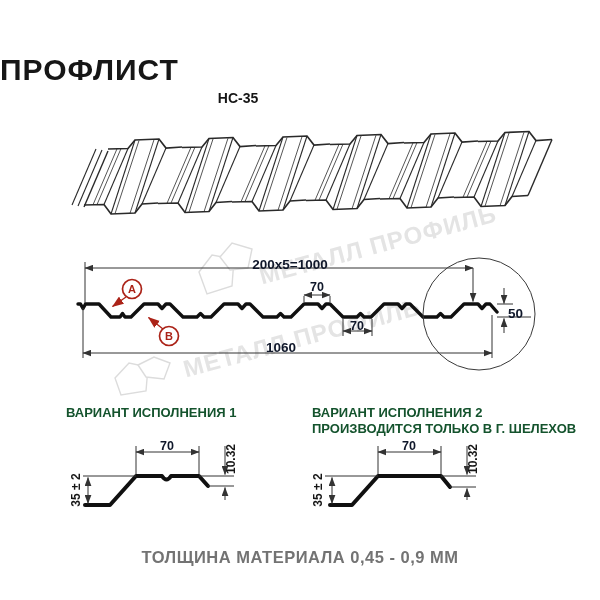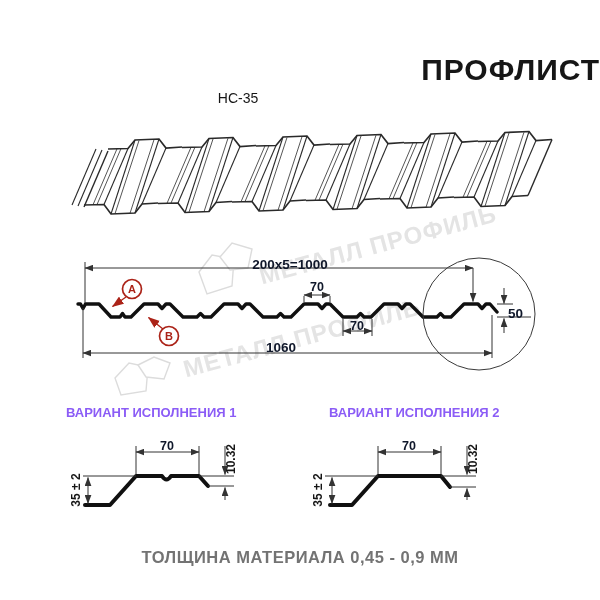--- a/index.html
+++ b/index.html
@@ -1,24 +1,24 @@
 <!DOCTYPE html>
 <html><head>
 <meta charset="utf-8">
 <style>
   html,body{margin:0;padding:0;background:#ffffff;}
   #stage{position:relative;width:600px;height:600px;background:#ffffff;overflow:hidden;
          font-family:"Liberation Sans","DejaVu Sans",sans-serif;color:#1a1a1a;}
   .abs{position:absolute;}
-  .ttl{width:600px;text-align:right;font-size:30px;font-weight:800;letter-spacing:1px;color:#161616;}
-  .sub{width:476px;text-align:center;font-size:14px;font-weight:400;color:#161616;}
+  .ttl{width:600px;text-align:left;font-size:30px;font-weight:800;letter-spacing:1px;color:#161616;}
+  .sub{width:476px;text-align:center;font-size:14px;font-weight:700;color:#161616;}
   .dim{font-size:12.5px;font-weight:600;color:#0f172a;white-space:nowrap;text-align:center;}
   .dimL{text-align:left;}
   .rot{transform:rotate(-90deg);font-size:12px;font-weight:600;color:#161616;text-align:center;white-space:nowrap;}
-  .vlabel{font-size:13px;font-weight:700;color:#8b5cf6;white-space:nowrap;}
+  .vlabel{font-size:13px;font-weight:700;color:#14532d;white-space:nowrap;}
   .marker{font-size:11px;font-weight:700;color:#ab2318;width:18px;text-align:center;}
   .wm{width:270px;text-align:center;font-size:24px;font-weight:700;letter-spacing:1px;
       color:#e4e4e4;transform:rotate(-15deg);white-space:nowrap;z-index:1;}
   .foot{width:600px;text-align:center;font-size:16.5px;font-weight:600;letter-spacing:.5px;color:#737373;}
   svg{position:absolute;overflow:visible;}
   .z2{z-index:2;} .z3{z-index:3;}
 </style>
 </head>
 <body>
 
@@ -154,21 +154,22 @@
 
   <div class="abs dim z3" style="left:210px;top:257px;width:160px;font-size:13.5px;">200x5=1000</div>
   <div class="abs dim z3" style="left:297px;top:280px;width:40px;">70</div>
   <div class="abs dim z3" style="left:337px;top:319px;width:40px;">70</div>
   <div class="abs dim z3" style="left:241px;top:340px;width:80px;font-size:13.5px;">1060</div>
   <div class="abs dim dimL z3" style="left:508px;top:306px;width:30px;font-size:13.5px;">50</div>
   <div class="abs marker z3" style="left:123px;top:283px;">A</div>
   <div class="abs marker z3" style="left:160px;top:330px;">B</div>
 
   <div class="abs vlabel z3" style="left:66px;top:405px;">ВАРИАНТ ИСПОЛНЕНИЯ 1</div>
-  <div class="abs vlabel z3" style="left:329px;top:405px;">ВАРИАНТ ИСПОЛНЕНИЯ 2</div>
+  <div class="abs vlabel z3" style="left:312px;top:405px;">ВАРИАНТ ИСПОЛНЕНИЯ 2</div>
+  <div class="abs vlabel z3" style="left:312px;top:421px;">ПРОИЗВОДИТСЯ ТОЛЬКО В Г. ШЕЛЕХОВ</div>
 
   <div class="abs dim z3" style="left:147px;top:439px;width:40px;">70</div>
   <div class="abs rot z3" style="left:201px;top:452px;width:60px;">10.32</div>
   <div class="abs rot z3" style="left:46px;top:483px;width:60px;">35 ± 2</div>
 
   <div class="abs dim z3" style="left:389px;top:439px;width:40px;">70</div>
   <div class="abs rot z3" style="left:443px;top:452px;width:60px;">10.32</div>
   <div class="abs rot z3" style="left:288px;top:483px;width:60px;">35 ± 2</div>
 
   <div class="abs foot z3" style="top:548px;left:0;">ТОЛЩИНА МАТЕРИАЛА 0,45 - 0,9 ММ</div>

